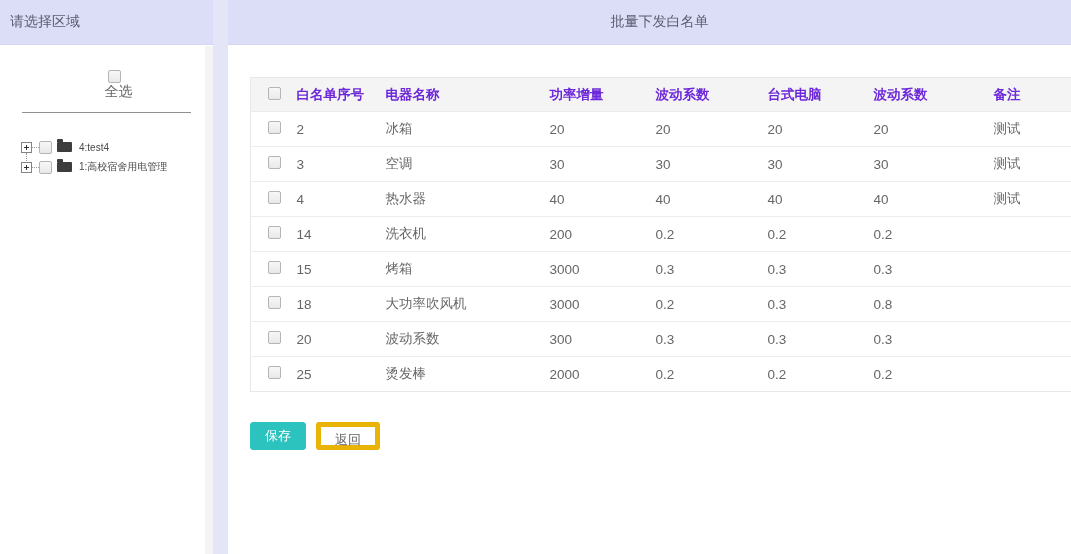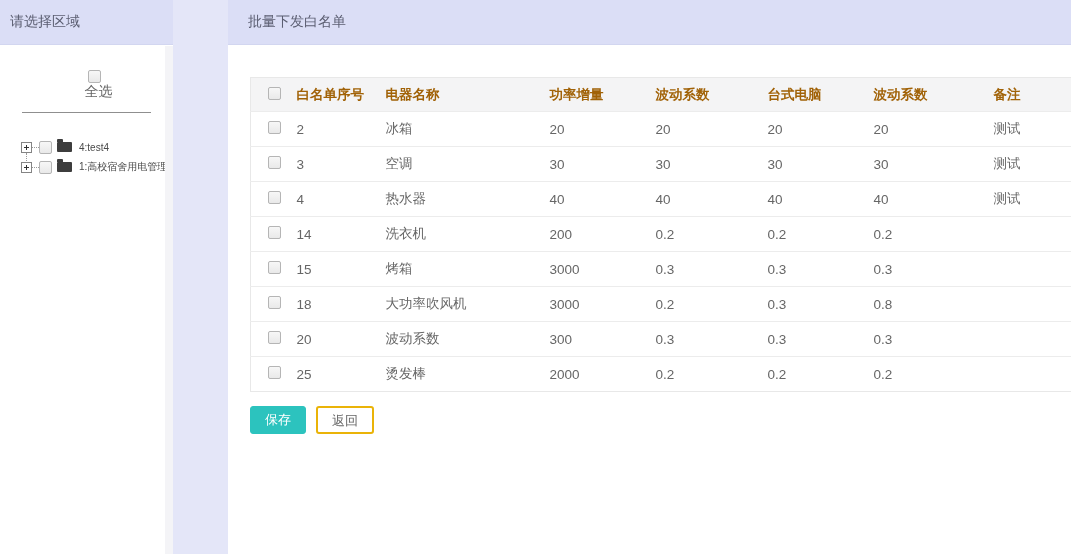--- a/index.html
+++ b/index.html
@@ -15,33 +15,33 @@
   .panel-header {
     height:45px;
     background:#dbdef6;
     border-bottom:1px solid #d2d6f0;
     display:flex;
     align-items:center;
     font-size:14px;
     color:#5b5e71;
   }
   .sidebar {
-    position:absolute; left:0; top:0; width:173px; height:554px;
+    position:absolute; left:0; top:0; width:213px; height:554px;
     background:#ffffff;
   }
   .sidebar .panel-header { padding-left:10px; }
   .sidebar-gutter {
     position:absolute; right:0; top:46px; bottom:0; width:8px;
     background:#f4f4f7;
   }
   .main {
     position:absolute; left:228px; top:0; right:0; height:554px;
     background:#ffffff;
   }
-  .main .panel-header { padding-left:20px; }
+  .main .panel-header { padding-left:20px;justify-content:center; }
   .main-body { padding:32px 0 0 22px; }
 
   
   .select-all-row {
     margin:25px 0 0 24px;
     display:flex; align-items:center;
     font-size:14px; color:#666;flex-direction:column;
   }
   .cbx {
     display:inline-block; width:13px; height:13px;
@@ -90,21 +90,21 @@
   .wl-table {
     width:821px;
     border-collapse:collapse;
     table-layout:fixed;
     border:1px solid #e8e8e8;
     border-right:none;
     font-size:13.5px;
   }
   .wl-table thead tr { background:#f4f4f5; height:34px; }
   .wl-table th {
-    text-align:left; font-weight:bold; color:#a16207;
+    text-align:left; font-weight:bold; color:#6d28d9;
     padding:0;
   }
   .wl-table tbody tr { height:35px; border-top:1px solid #ececec; }
   .wl-table td { color:#666; padding:0; }
   .wl-table .cb-cell { padding-left:17px; }
 
   
   .remark-row {
     margin-top:28px;
     display:flex; align-items:center;
@@ -112,32 +112,32 @@
   }
   .remark-input {
     margin-left:8px;
     width:398px; height:31px;
     border:1px solid #d9d9d9; border-radius:2px;
     background:#fff;
     padding:0 8px;
     font-size:13px; color:#333;
     outline:none;
   }
-  .btn-row { margin-top:14px; display:flex; align-items:center; }
+  .btn-row { margin-top:30px; display:flex; align-items:center; }
   .btn {
     height:28px; padding:0 14px;
     font-size:13px; line-height:26px;
     border-radius:3px; cursor:pointer;
     display:inline-block;
   }
   .btn-save {
     background:#2cc3be; color:#ffffff; border:1px solid #2cc3be;
   }
   .btn-back {
-    background:#ffffff; color:#666; border:2px solid #eab308;
+    background:#ffffff; color:#666; border:5px solid #eab308;
     margin-left:10px;
   }
 </style>
 </head>
 <body>
 
 <div class="sidebar">
   <div class="panel-header">
     <span>请选择区域</span>
   </div>

